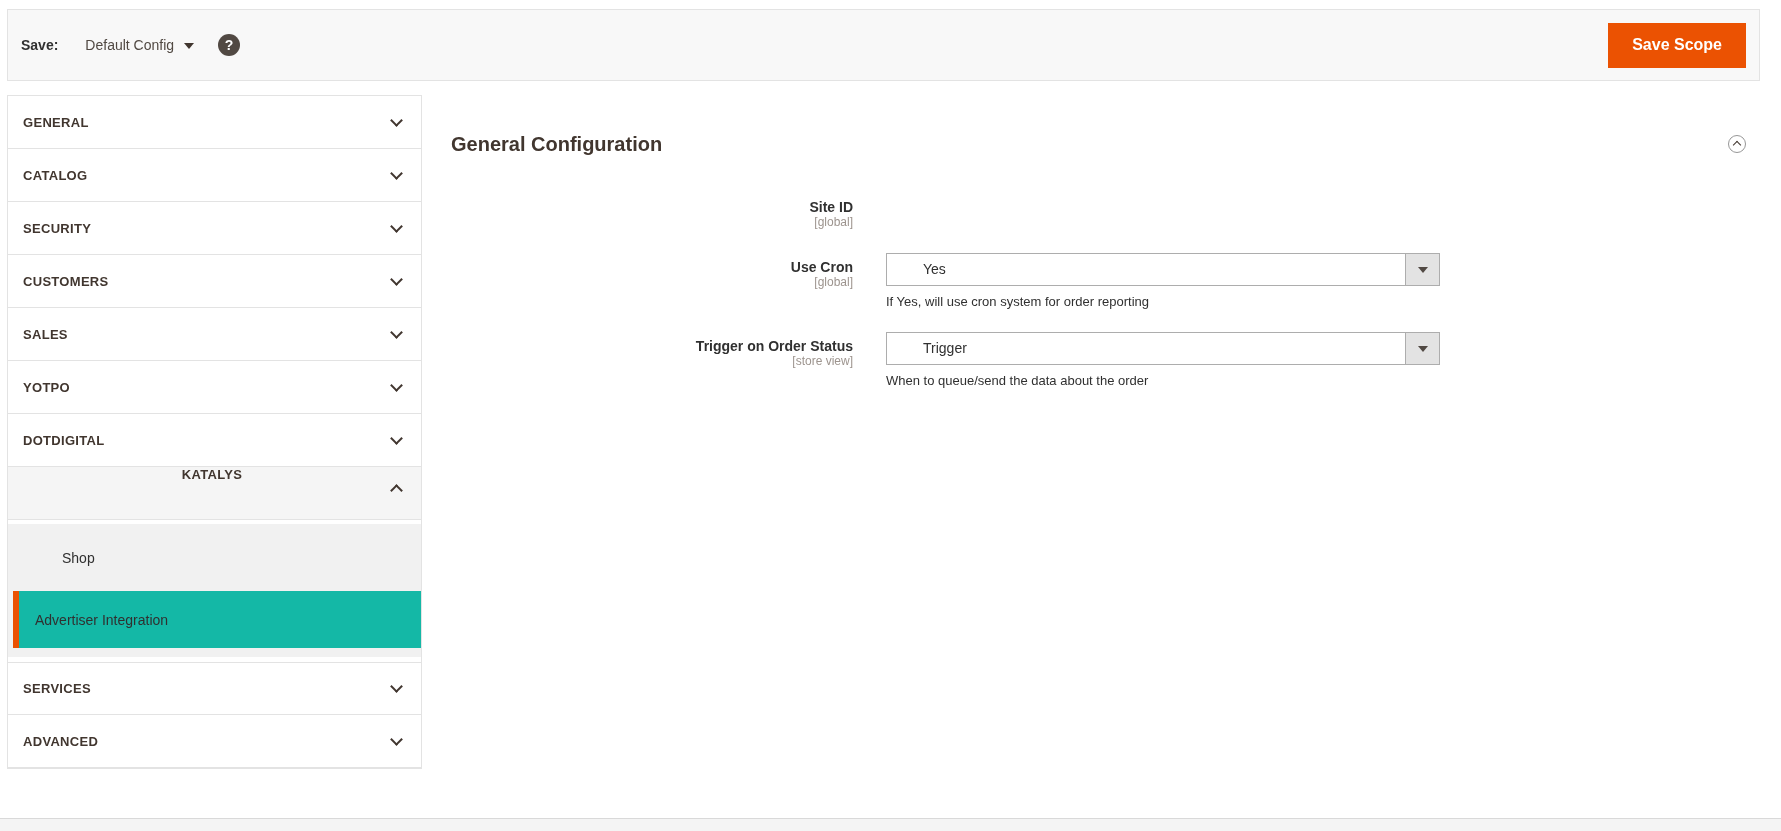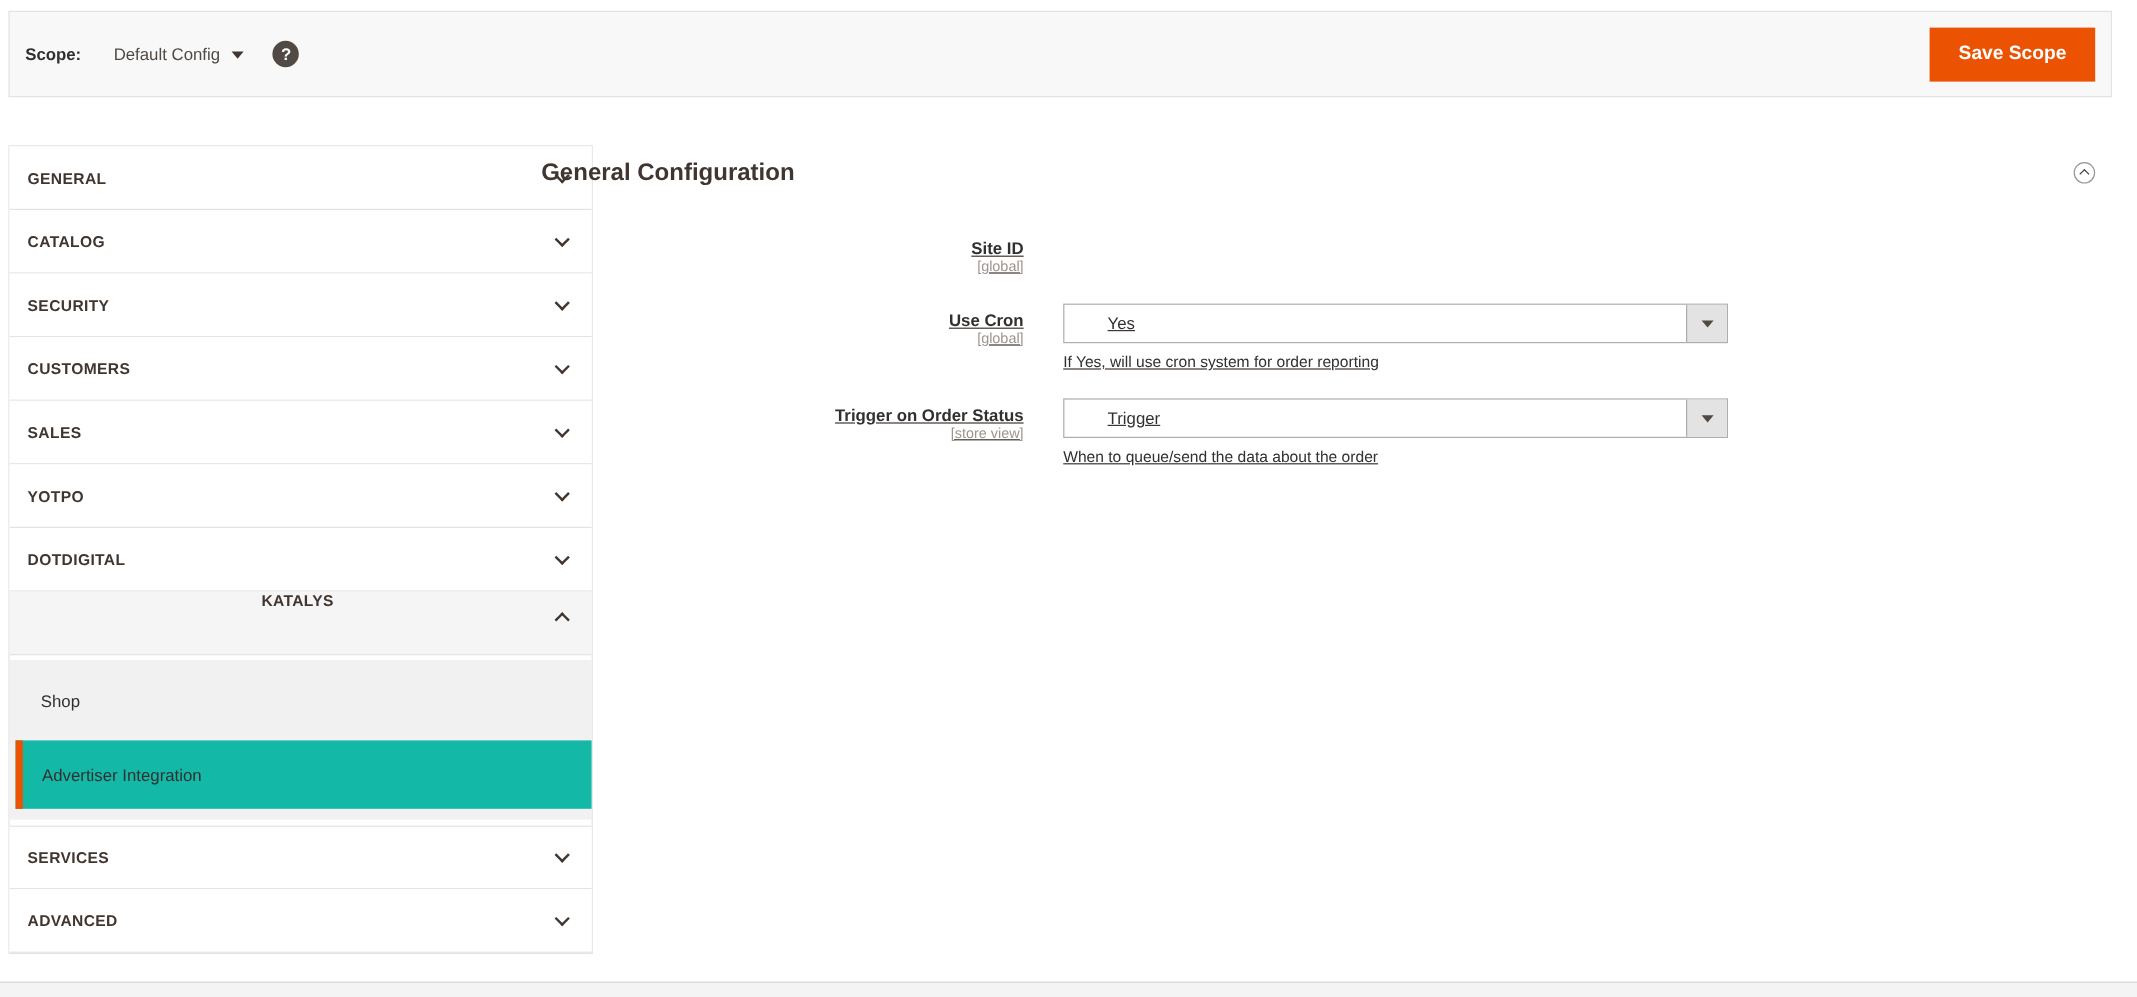--- a/index.html
+++ b/index.html
@@ -20,53 +20,53 @@
   .caret-down { width:0; height:0; border-left:5px solid transparent;
     border-right:5px solid transparent; border-top:6px solid #41362f; margin-top:2px; }
   .help-btn { width:22px; height:22px; border-radius:50%; background:#514943; color:#fff;
     border:none; font-family:inherit; font-size:14px; font-weight:700; line-height:22px;
     text-align:center; margin-left:24px; cursor:pointer; padding:0; }
   .save-btn { margin-left:auto; height:45px; padding:0 24px; background:#eb5202;
     color:#fff; border:none; font-family:inherit; font-size:16px; font-weight:700;
     cursor:pointer; }
 
   
-  .sidebar { position:absolute; left:7px; top:121px; width:487px;
+  .sidebar { position:absolute; left:7px; top:95px; width:415px;
     border:1px solid #e3e3e3; background:#fff; }
   .section-row { display:flex; align-items:center; width:100%; height:53px;
     padding:0 20px 0 15px; background:#fff; border:none; border-bottom:1px solid #e3e3e3;
     font-family:inherit; cursor:pointer; text-align:left; }
   .section-row .sec-label { font-size:13px; font-weight:700; letter-spacing:.3px;
     color:#41362f; text-transform:uppercase; }
   .section-row.expanded { background:#f5f5f5;flex-direction:column; }
   .section-row.border-top { border-top:1px solid #e3e3e3; }
   .chev { width:9px; height:9px; border-right:2px solid #41362f;
     border-bottom:2px solid #41362f; margin-left:auto; }
   .chev.down { transform:rotate(45deg); margin-top:-4px; }
   .chev.up   { transform:rotate(-135deg); margin-top:4px; }
 
   .submenu { background:#f1f1f1; margin-top:4px; margin-bottom:5px; padding-bottom:9px; }
   .subitem { display:flex; align-items:center; height:67px; padding-left:26px;
-    font-size:14px; color:#303030; cursor:pointer; }
+    font-size:14px; color:#303030; cursor:pointer;margin-left:28px; }
   .subitem.active { height:57px; background:#14b8a6; margin-left:5px;
     border-left:6px solid #eb5202; padding-left:16px; color:#303030;text-align:center; }
 
   
   .main { position:absolute; left:451px; top:111px; width:1306px; }
   .section-head { display:flex; align-items:center; justify-content:space-between;
     margin-top:18px; height:30px; }
   .section-head h1 { font-size:20px; font-weight:600; color:#41362f; }
   .collapse-btn { width:18px; height:18px; border-radius:50%; border:1px solid #979797;
     background:#fff; cursor:pointer; margin-right:11px; position:relative; padding:0; }
   .collapse-btn .chev-sm { position:absolute; left:5px; top:6px; width:6px; height:6px;
     border-right:1.5px solid #41362f; border-bottom:1.5px solid #41362f;
     transform:rotate(-135deg); }
 
   .config-form { margin-top:34px; }
-  .field-row { display:flex; margin-bottom:23px;text-decoration:underline; }
+  .field-row { display:flex; margin-bottom:23px; }
   .label-col { width:402px; text-align:right; padding-top:6px; }
   .field-label { font-size:14px; font-weight:600; color:#303030; line-height:16px; }
   .field-scope { font-size:12px; color:#9d948e; line-height:15px; }
   .control-col { margin-left:33px; width:554px; }
   .text-input { width:100%; height:33px; border:1px solid #adadad; background:#fff;
     font-family:inherit; font-size:14px; color:#303030; padding:0 10px; border-radius:0; }
   .select-mock { width:100%; height:33px; border:1px solid #adadad; background:#fff;
     display:flex; align-items:stretch; cursor:pointer;padding-left:26px; }
   .select-value { flex:1; font-size:14px; color:#303030; line-height:31px;
     padding-left:10px; }
@@ -80,21 +80,21 @@
   .footer-bar { position:absolute; left:0; top:818px; width:1781px; height:13px;
     background:#f4f4f4; border-top:1px solid #d9d9d9; }
 </style>
 </head>
 <body>
 
 <div class="page">
 
   <div class="actions-bar">
     <div class="scope-group">
-      <span class="scope-label">Scope:</span>
+      <span class="scope-label">Save:</span>
       <button class="scope-switcher">
         <span>Default Config</span>
         <span class="caret-down"></span>
       </button>
       <button class="help-btn">?</button>
     </div>
     <button class="save-btn">Save Scope</button>
   </div>
 
   <nav class="sidebar" id="sidebar">

